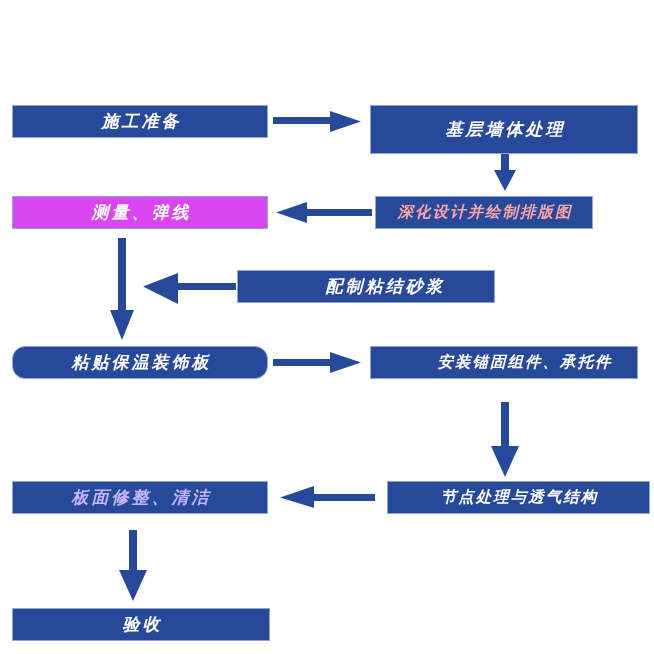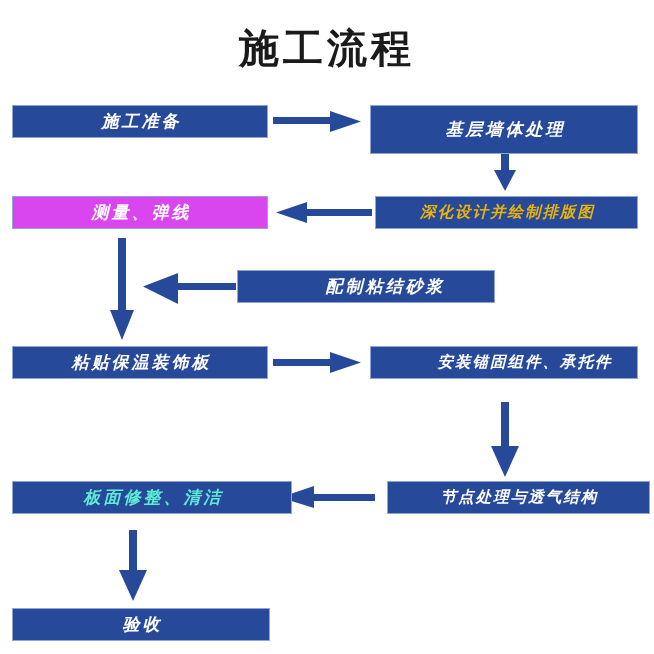--- a/index.html
+++ b/index.html
@@ -68,21 +68,20 @@
     width: 654px;
     height: 654px;
     pointer-events: none;
   }
 </style>
 </head>
 <body style="background: rgb(255, 255, 255);">
 
 <div id="flow-canvas">
 
-  <div class="chart-title" style="color: rgb(26, 26, 26);">施工流程</div>
 
   <svg class="arrow-layer" viewBox="0 0 654 654" xmlns="http://www.w3.org/2000/svg">
 
     <g>
       <rect x="273" y="117" width="62" height="7" fill="#27499a"></rect>
       <polygon points="330,111 361,121.5 330,132" fill="#27499a"></polygon>
     </g>
 
     <g>
       <rect x="501" y="141" width="8" height="34" fill="#27499a"></rect>
@@ -122,23 +121,23 @@
     <g>
       <rect x="129" y="530" width="8" height="45" fill="#27499a"></rect>
       <polygon points="119,570 147,570 133,601" fill="#27499a"></polygon>
     </g>
 
   </svg>
 
   <div id="nodes-root">
       <div class="node" style="left: 12px; top: 105px; width: 256px; height: 33px; background: rgb(39, 73, 154); border-color: rgb(143, 166, 212); color: rgb(255, 255, 255);">施工准备</div>
       <div class="node" style="left: 370px; top: 105px; width: 268px; height: 49px; background: rgb(39, 73, 154); border-color: rgb(143, 166, 212); color: rgb(255, 255, 255);">基层墙体处理</div>
-      <div class="node small-text" style="left: 375px; top: 196px; width: 263px; height: 33px; background: rgb(39, 73, 154); border-color: rgb(143, 166, 212); color: #eab308;">深化设计并绘制排版图</div>
+      <div class="node small-text" style="left: 375px; top: 196px; width: 218px; height: 33px; background: rgb(39, 73, 154); border-color: rgb(143, 166, 212); color: #fca5a5;">深化设计并绘制排版图</div>
       <div class="node" style="left: 12px; top: 196px; width: 256px; height: 33px; background: #d946ef; border-color: rgb(143, 166, 212); color: rgb(255, 255, 255);">测量、弹线</div>
       <div class="node" style="left: 237px; top: 270px; width: 258px; height: 33px; background: rgb(39, 73, 154); border-color: rgb(143, 166, 212); color: rgb(255, 255, 255); padding-left: 36px;">配制粘结砂浆</div>
-      <div class="node" style="left: 12px; top: 346px; width: 256px; height: 33px; background: rgb(39, 73, 154); border-color: rgb(143, 166, 212); color: rgb(255, 255, 255);">粘贴保温装饰板</div>
+      <div class="node" style="left: 12px; top: 346px; width: 256px; height: 33px; background: rgb(39, 73, 154); border-color: rgb(143, 166, 212); color: rgb(255, 255, 255); border-radius: 13px;">粘贴保温装饰板</div>
       <div class="node small-text" style="left: 370px; top: 346px; width: 268px; height: 33px; background: rgb(39, 73, 154); border-color: rgb(143, 166, 212); color: rgb(255, 255, 255); padding-left: 40px;">安装锚固组件、承托件</div>
       <div class="node small-text" style="left: 375px; top: 481px; width: 263px; height: 33px; background: rgb(39, 73, 154); border-color: rgb(143, 166, 212); color: rgb(255, 255, 255); margin-left: 12px;">节点处理与透气结构</div>
-      <div class="node" style="left: 12px; top: 481px; width: 280px; height: 33px; background: rgb(39, 73, 154); border-color: rgb(143, 166, 212); color: #5eead4;">板面修整、清洁</div>
+      <div class="node" style="left: 12px; top: 481px; width: 256px; height: 33px; background: rgb(39, 73, 154); border-color: rgb(143, 166, 212); color: #c4b5fd;">板面修整、清洁</div>
       <div class="node" style="left: 12px; top: 608px; width: 258px; height: 33px; background: rgb(39, 73, 154); border-color: rgb(143, 166, 212); color: rgb(255, 255, 255);">验收</div>
     </div>
 
 </div>
 
 </body></html>

